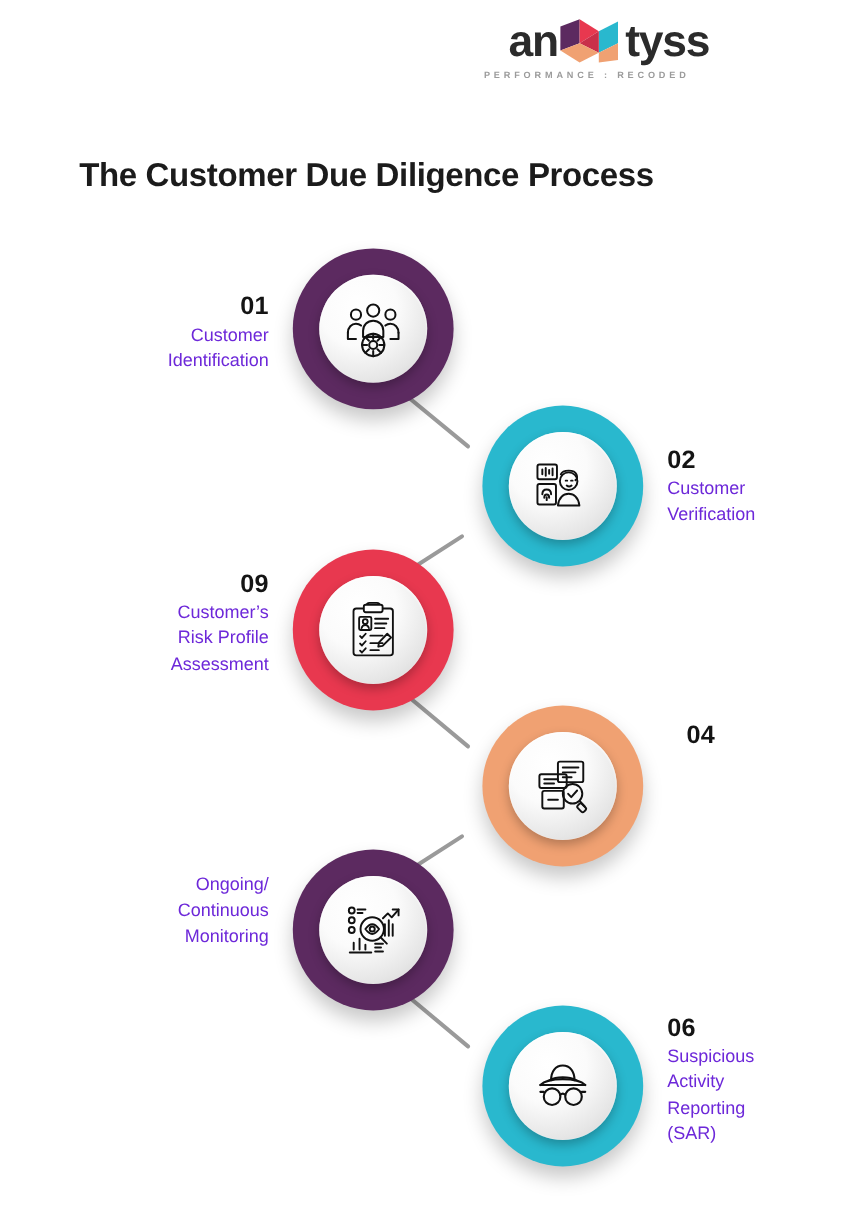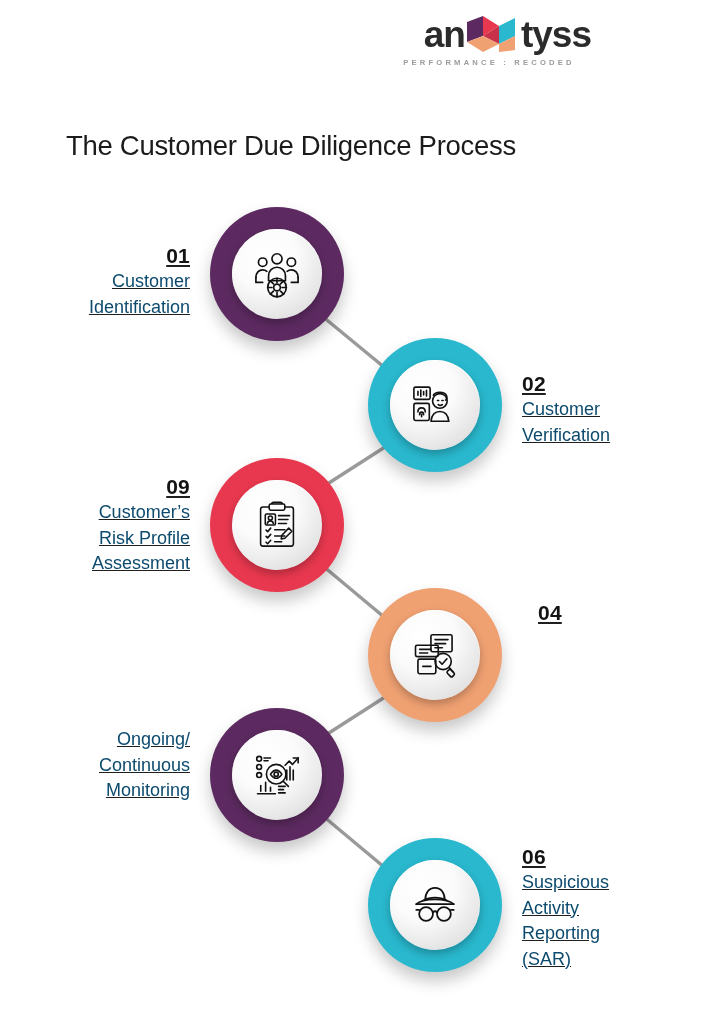--- a/index.html
+++ b/index.html
@@ -2,39 +2,39 @@
 <html><head>
 <meta charset="utf-8">
 <style>
   * { margin:0; padding:0; box-sizing:border-box; }
   html, body {
     width:709px; height:1024px;
     background:#ffffff;
     font-family:"Liberation Sans", sans-serif;
     overflow:hidden;
   }
-  .page { position:relative; width:611px; height:1024px; background:#fff; }
+  .page { position:relative; width:611px; height:1024px; background:#fff;padding-left:34px; }
 
   
   .logo { position:absolute; top:14px; right:20px; width:200px; text-align:right; }
   .logo-word {
     display:flex; align-items:center; justify-content:flex-end;
     font-size:37px; font-weight:bold; letter-spacing:-1px; color:#2b2b2b;
     line-height:1;
   }
   .logo-mark { display:inline-block; width:60px; height:40px; position:relative; margin:0 -2px; }
   .logo-tag {
     margin-top:4px; font-size:7.6px; letter-spacing:3.2px;
     color:#9b9b9b; font-weight:bold; text-align:center; padding-right:4px;
   }
 
   
   .title {
     position:absolute; left:66px; top:130px;
-    font-size:27.5px; font-weight:normal; color:#1b1b1b;
+    font-size:27.5px; font-weight:bold; color:#1b1b1b;
     letter-spacing:-0.3px;
   }
 
   
   .connectors { position:absolute; left:0; top:0; width:709px; height:1024px; }
 
   
   .node { position:absolute; }
   .ring {
     position:absolute; border-radius:50%;
@@ -42,27 +42,27 @@
   }
   .inner {
     position:absolute; border-radius:50%;
     background:radial-gradient(circle at 36% 30%, #ffffff 0%, #fbfbfb 38%, #e6e6e6 72%, #cfcfcf 100%);
     box-shadow:0 4px 9px rgba(0,0,0,0.26), inset 0 1px 2px rgba(255,255,255,0.9);
     display:flex; align-items:center; justify-content:center;
   }
   .inner svg { display:block; }
 
   
-  .label { position:absolute; color:#1f1f1f;text-decoration:underline; }
+  .label { position:absolute; color:#1f1f1f; }
   .label .num {
     font-size:21px; font-weight:bold; color:#141414;
     line-height:1.15; letter-spacing:0.2px;
   }
   .label .txt {
-    font-size:18px; line-height:1.42; color:#0c4a6e; margin-top:1px;
+    font-size:15px; line-height:1.42; color:#6d28d9; margin-top:1px;
   }
   .label.right { text-align:left; }
   .label.left  { text-align:right; }
 </style>
 </head>
 <body>
 
 <div class="page">
 
   <div class="logo">

